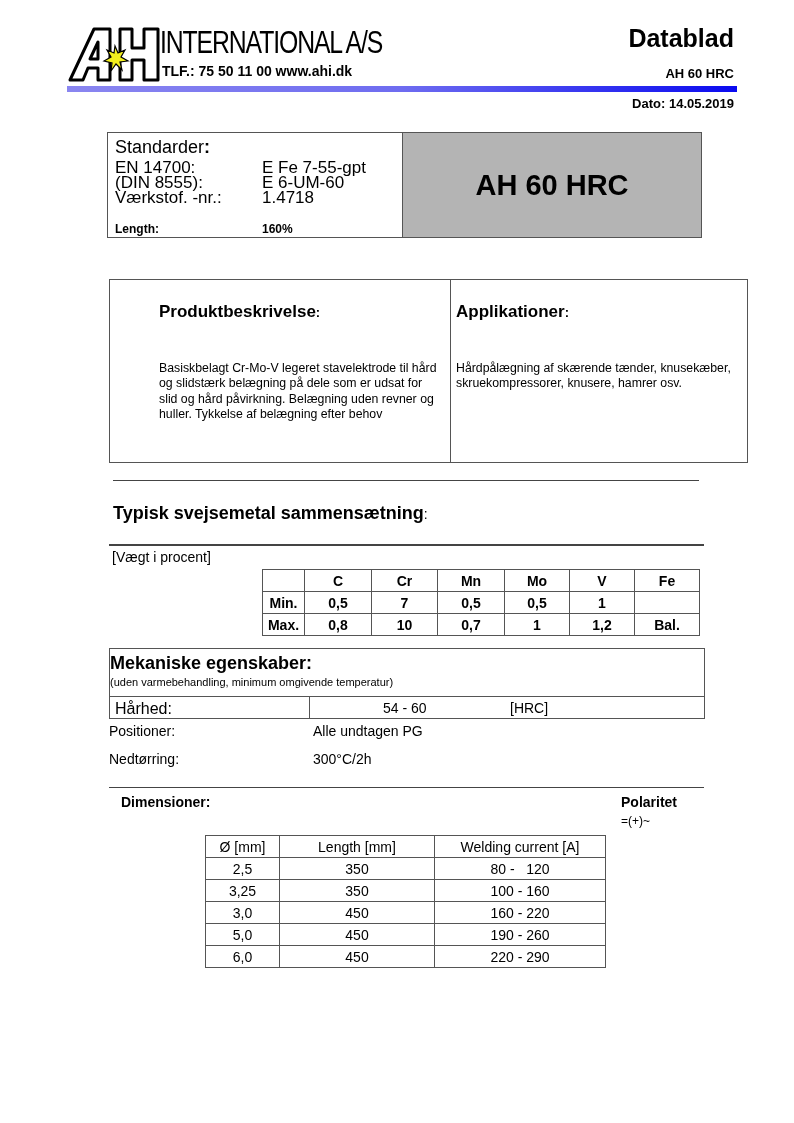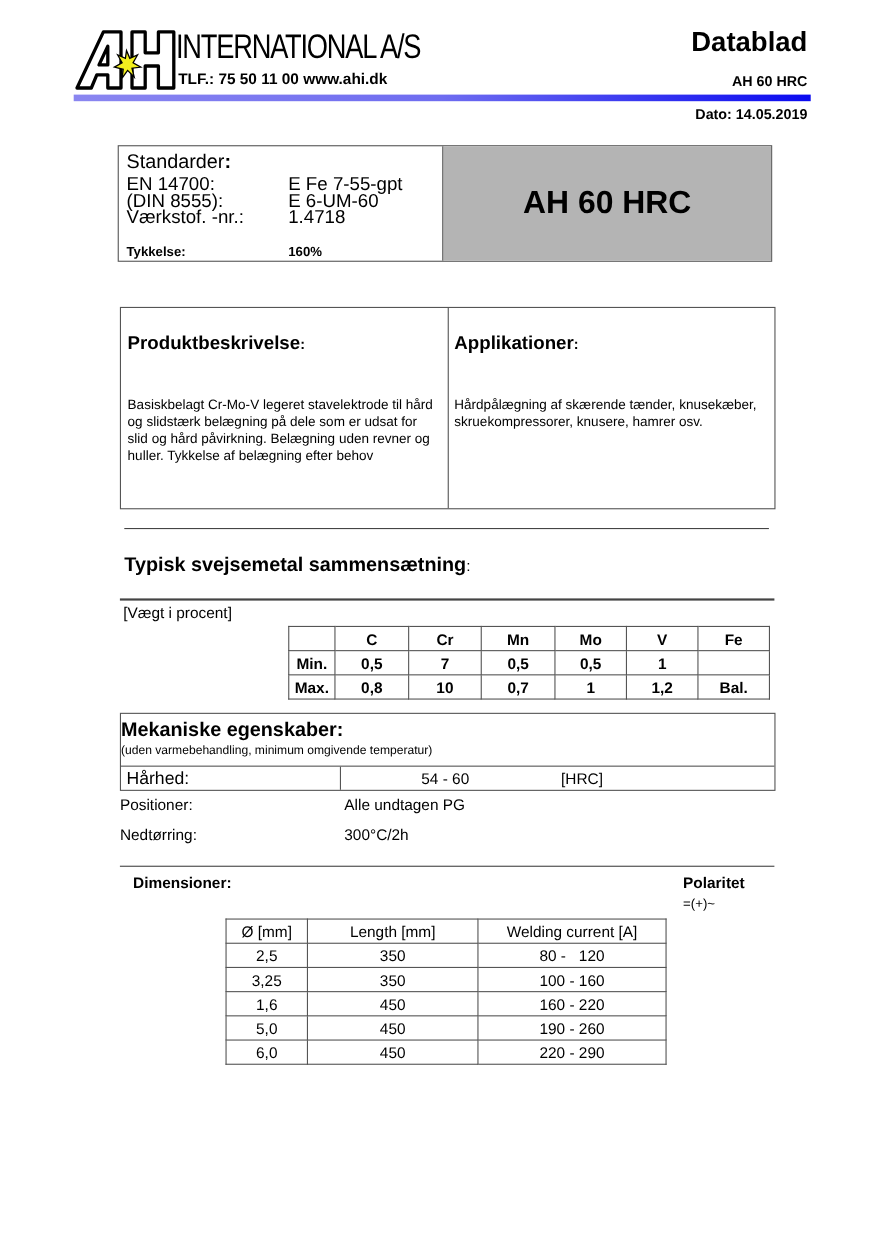--- a/index.html
+++ b/index.html
@@ -25,21 +25,21 @@
   .std-left { width: 295px; border-right: 1px solid #555; padding: 4px 7px; box-sizing: border-box; position: relative; }
   .std-right { flex: 1; background: #b4b4b4; display: flex; align-items: center; justify-content: center; }
   .std-title { font-size: 18px; margin-bottom: 2px; }
   .std-row { display: flex; font-size: 17px; line-height: 15px; }
   .std-row .k { width: 147px; }
   .std-yield { position: absolute; left: 7px; top: 89px; display: flex; font-size: 12px; font-weight: bold; }
   .std-yield .k { width: 147px; }
   .big-product { font-size: 29px; font-weight: bold; }
 
   
-  .desc-box { left: 109px; top: 279px; width: 594px; height: 182px; border: 1px solid #555; display: flex; }
+  .desc-box { left: 109px; top: 279px; width: 594px; height: 182px; border: 1px solid #555; display: flex; padding-left: 43px; }
   .desc-col { padding: 22px 6px 0 6px; box-sizing: border-box; }
   .desc-col.l { width: 298px; border-right: 1px solid #555; }
   .desc-col.r { flex: 1; padding-left: 5px; }
   .desc-h { font-size: 17px; font-weight: bold; margin-bottom: 18px; }
   .desc-h .colon { font-size: 13px; }
   .desc-t { font-size: 12.3px; line-height: 15.3px; margin-top: 39px; }
 
   .rule { height: 1px; background: #444; }
 
   
@@ -100,21 +100,21 @@
     </div>
     <div class="std-row">
       <span class="k">(DIN 8555):</span>
       <span>E 6-UM-60</span>
     </div>
     <div class="std-row">
       <span class="k">Værkstof. -nr.:</span>
       <span>1.4718</span>
     </div>
     <div class="std-yield">
-      <span class="k">Tykkelse:</span>
+      <span class="k">Length:</span>
       <span>160%</span>
     </div>
   </div>
   <div class="std-right">
     <span class="big-product">AH 60 HRC</span>
   </div>
 </div>
 
 <div class="abs desc-box">
   <div class="desc-col l">
@@ -198,21 +198,21 @@
     <td>2,5</td>
     <td>350</td>
     <td style="white-space:pre">80 -   120</td>
   </tr>
   <tr>
     <td>3,25</td>
     <td>350</td>
     <td>100 - 160</td>
   </tr>
   <tr>
-    <td>1,6</td>
+    <td>3,0</td>
     <td>450</td>
     <td>160 - 220</td>
   </tr>
   <tr>
     <td>5,0</td>
     <td>450</td>
     <td>190 - 260</td>
   </tr>
   <tr>
     <td>6,0</td>

